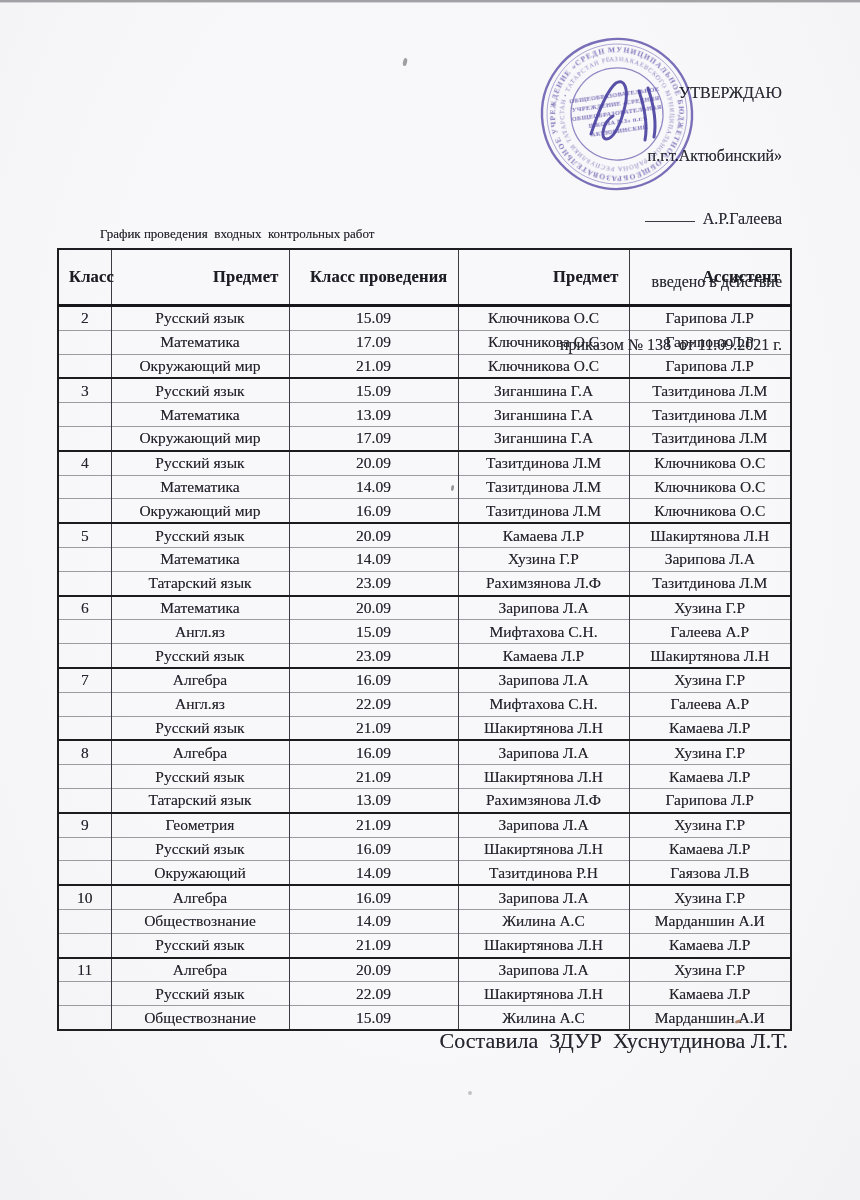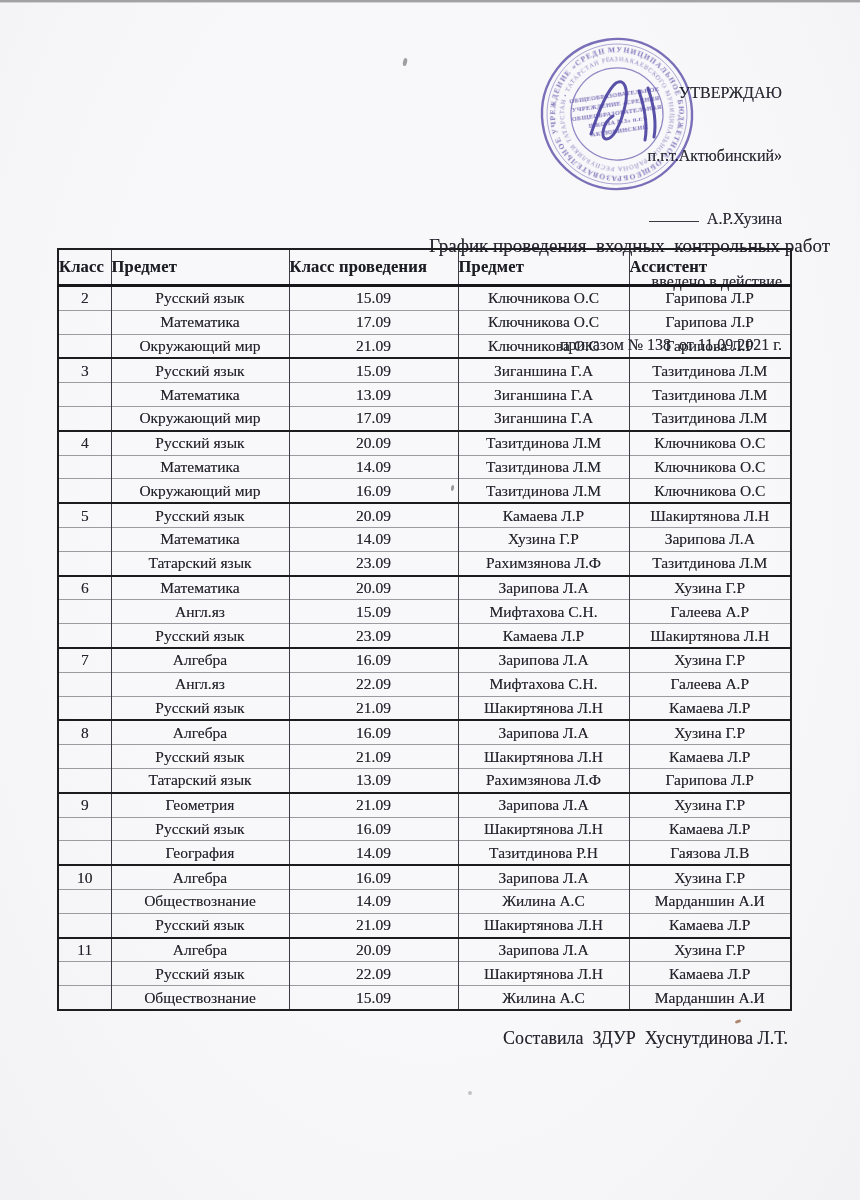--- a/index.html
+++ b/index.html
@@ -38,70 +38,70 @@
   .stamp{
     position:absolute;left:502px;top:-1px;width:230px;height:230px;
     mix-blend-mode:multiply;opacity:.92;pointer-events:none;
   }
   .stamp text{fill:#584caa;}
   .stamp .ringtxt{font-size:7.5px;letter-spacing:1.1px;font-weight:bold;filter:blur(.35px);}
   .stamp .ringtxt2{font-size:6.3px;letter-spacing:.8px;filter:blur(.4px);}
   .stamp .ctr{font-size:6.4px;font-weight:bold;text-anchor:middle;filter:blur(.45px);letter-spacing:.3px;}
   
   .title{
-    position:absolute;left:100px;top:191px;width:730px;
-    text-align:right;font-size:19px;line-height:22px;
+    position:absolute;left:100px;top:179px;width:730px;
+    text-align:left;font-size:13px;line-height:22px;
     color:#26262e;white-space:pre-wrap;
     text-shadow:0 0 .4px rgba(40,40,52,.5);
   }
   
   .table-wrap{position:absolute;left:57px;top:248px;}
   table.sched{
     border-collapse:collapse;table-layout:fixed;width:733px;
     border:2.6px solid #1d1d22;
     font-size:15.5px;color:#24242c;
     text-shadow:0 0 .4px rgba(36,36,48,.5);
   }
   table.sched th{
     height:34px;font-size:16.5px;font-weight:bold;
-    border-bottom:3px solid #16161b;text-align:left;vertical-align:middle;
-    padding:0;letter-spacing:.2px;color:#1d1d24;
+    border-bottom:3px solid #16161b;text-align:right;vertical-align:middle;
+    padding:10px;letter-spacing:.2px;color:#1d1d24;
   }
   table.sched td{
     height:22.8px;text-align:center;vertical-align:middle;padding:0;
     border-top:1px solid #9b9ba1;
     overflow:hidden;white-space:nowrap;
   }
   table.sched th + th, table.sched td + td{border-left:1.6px solid #3c3c44;}
   table.sched tr.group-start td{border-top:2.6px solid #1b1b20;}
   
   .footer{
     position:absolute;top:1028px;right:72px;
-    font-size:18px;color:#26262e;white-space:pre-wrap;
+    font-size:22px;color:#26262e;white-space:pre-wrap;
     text-shadow:0 0 .4px rgba(40,40,52,.5);
   }
   
   .speck{position:absolute;border-radius:50%;}
   .speck.s1{left:403px;top:58px;width:4px;height:8px;background:#6e6e74;opacity:.65;border-radius:60% 60% 50% 70%;transform:rotate(14deg);}
   .speck.s2{left:735px;top:1020px;width:6px;height:3px;background:#9a6a4e;opacity:.8;transform:rotate(-20deg);border-radius:40%;}
   .speck.s3{left:468px;top:1091px;width:4px;height:4px;background:#8d8d92;opacity:.5;}
   .speck.s4{left:451px;top:485px;width:3px;height:6px;background:#55555e;opacity:.6;border-radius:60%;transform:rotate(10deg);}
 </style>
 </head>
 <body>
 
 <div class="page">
 
   <div class="scan-top-edge"></div>
   <div class="scan-top-edge2"></div>
 
   <div class="approval">
     <div>УТВЕРЖДАЮ</div>
     <div>п.г.т.Актюбинский»</div>
-    <div><span class="sig-underline"></span><span>А.Р.Хузина</span></div>
+    <div><span class="sig-underline"></span><span>А.Р.Галеева</span></div>
     <div>введено в действие</div>
     <div>приказом № 138  от 11.09.2021 г.</div>
   </div>
 
   <svg class="stamp" viewBox="-115 -115 230 230" xmlns="http://www.w3.org/2000/svg">
     <g transform="rotate(-8)">
       <circle cx="0" cy="0" r="75" fill="none" stroke="#584caa" stroke-width="2.4" opacity=".85"></circle>
       <circle cx="0" cy="0" r="70" fill="none" stroke="#584caa" stroke-width=".8" opacity=".6"></circle>
       <circle cx="0" cy="0" r="46" fill="none" stroke="#584caa" stroke-width="1.2" opacity=".7"></circle>
       <defs>
@@ -302,21 +302,21 @@
           </tr>
           <tr>
             <td></td>
             <td>Русский язык</td>
             <td>16.09</td>
             <td>Шакиртянова Л.Н</td>
             <td>Камаева Л.Р</td>
           </tr>
           <tr>
             <td></td>
-            <td>География</td>
+            <td>Окружающий</td>
             <td>14.09</td>
             <td>Тазитдинова Р.Н</td>
             <td>Гаязова Л.В</td>
           </tr>
           <tr class="group-start">
             <td>10</td>
             <td>Алгебра</td>
             <td>16.09</td>
             <td>Зарипова Л.А</td>
             <td>Хузина Г.Р</td>

